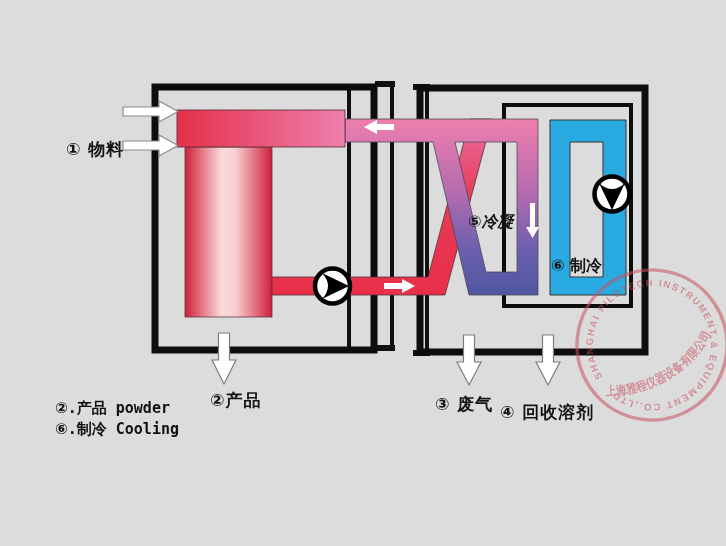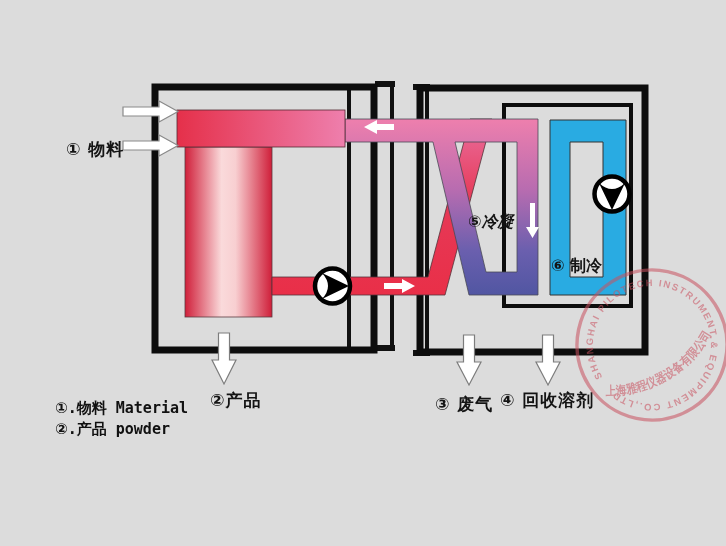--- a/index.html
+++ b/index.html
@@ -93,27 +93,27 @@
     <path d="M123,141 H159 V135 L178,145.5 L159,156 V150 H123 Z" fill="#ffffff" stroke="#8a8a8a" stroke-width="1.2"></path>
 
     <path d="M218.5,333 V360 H212 L224,384 L236,360 H229.5 V333 Z" fill="#ffffff" stroke="#7d7d7d" stroke-width="1.2"></path>
     <path d="M463.5,335 V362 H457 L469,385 L481,362 H474.5 V335 Z" fill="#ffffff" stroke="#7d7d7d" stroke-width="1.2"></path>
     <path d="M542.5,335 V362 H536 L548,385 L560,362 H553.5 V335 Z" fill="#ffffff" stroke="#7d7d7d" stroke-width="1.2"></path>
   </svg>
 
   <div class="lbl" style="left:66px;top:138px;">① 物料</div>
   <div class="lbl" style="left:182px;top:389px;margin-left:28px;">②产品</div>
   <div class="lbl" style="left:435px;top:393px;">③ 废气</div>
-  <div class="lbl" style="left:500px;top:389px;">④ 回收溶剂</div>
+  <div class="lbl" style="left:500px;top:401px;">④ 回收溶剂</div>
   <div class="lbl small" style="left:468px;top:212px;font-style:italic;">⑤冷凝</div>
   <div class="lbl small" style="left:551px;top:228px;margin-top:28px;">⑥ 制冷</div>
 
   <div class="legend">
-    <div>①.物料 Material</div>
     <div>②.产品 powder</div>
+    <div>⑥.制冷 Cooling</div>
   </div>
 
   <svg id="stamp-svg" class="layer" width="726" height="546" viewBox="0 0 726 546">
     <defs>
       <path id="ringPath" d="M593,345 a59,59 0 1 1 118,0 a59,59 0 1 1 -118,0"></path>
       <path id="cnArc" d="M586,362 A118,118 0 0 0 718,362"></path>
     </defs>
     <g transform="rotate(-33 652 345)" opacity="0.55">
       <circle cx="652" cy="345" r="75" fill="none" stroke="#c9515f" stroke-width="3.5"></circle>
       <text font-size="9.5" font-weight="bold" letter-spacing="1.6" fill="#c9515f" font-family="Liberation Sans, sans-serif">

